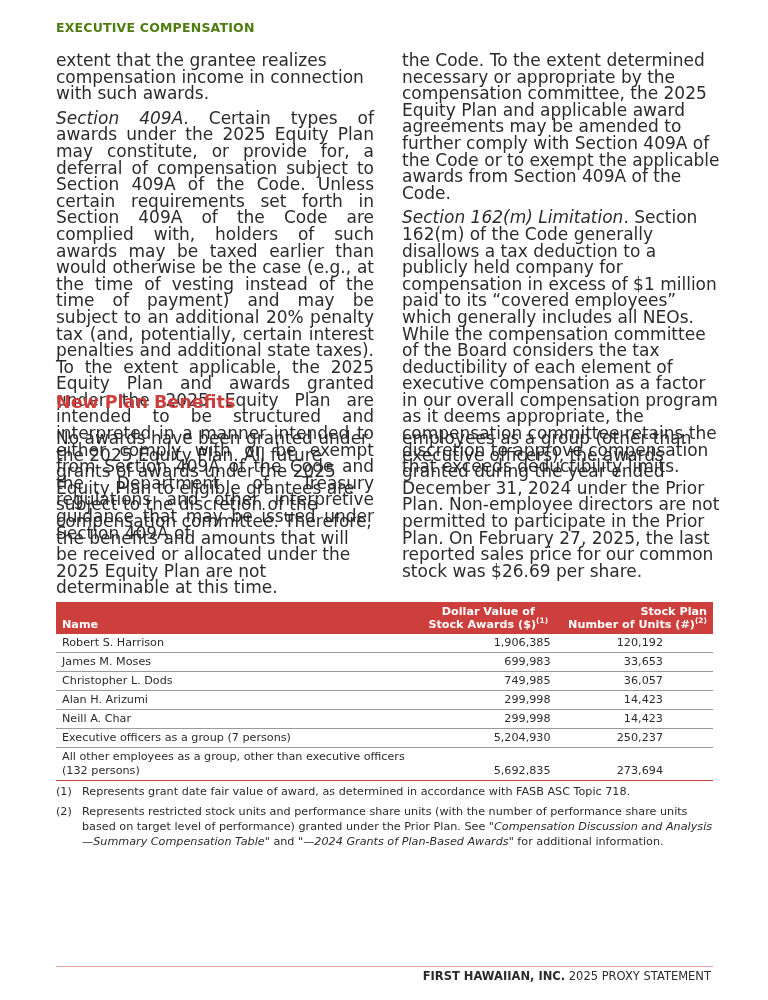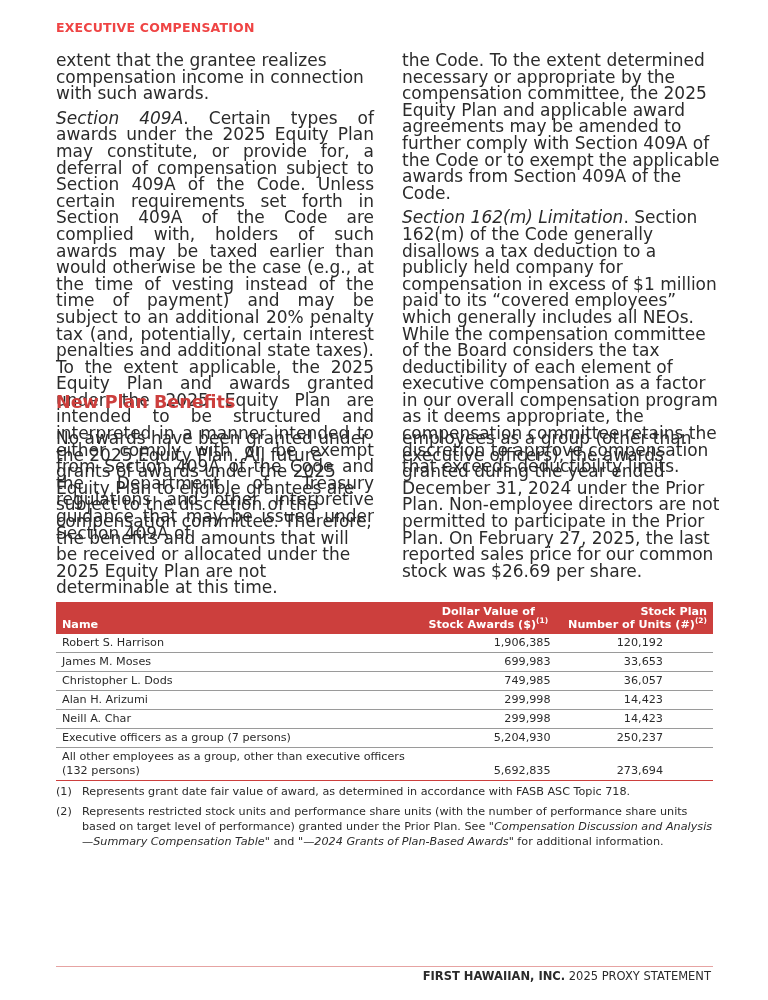--- a/index.html
+++ b/index.html
@@ -1,19 +1,19 @@
 <!DOCTYPE html>
 <html><head>
 <meta charset="utf-8">
 <style>
   html, body { margin: 0; padding: 0; background: #ffffff; }
   body { width: 768px; height: 1000px; position: relative; overflow: hidden;
          font-family: "DejaVu Sans", sans-serif; color: #2b2b2b; }
   .section-header { position: absolute; left: 56px; top: 20px; font-size: 12.5px; font-weight: bold;
-         color: #ef4444; letter-spacing: 0.2px; }
+         color: #4d7c0f; letter-spacing: 0.2px; }
   .col { position: absolute; width: 320px; font-size: 17px; line-height: 16.6px; }
   .col p { margin: 0 0 8px 0; }
   .col-left-top { left: 56px; top: 52px; width: 318px; }
   .col-right-top { left: 402px; top: 52px; width: 318px; }
   .justify { text-align: justify; }
   em { font-style: italic; }
   .h2 { position: absolute; left: 56px; top: 392px; font-size: 17.5px; font-weight: bold; color: #cc3f3d; }
   .col-left-mid { left: 56px; top: 430px; width: 318px; }
   .col-right-mid { left: 402px; top: 430px; width: 318px; }
   table.benefits { position: absolute; left: 56px; top: 602px; width: 657px; border-collapse: collapse;

